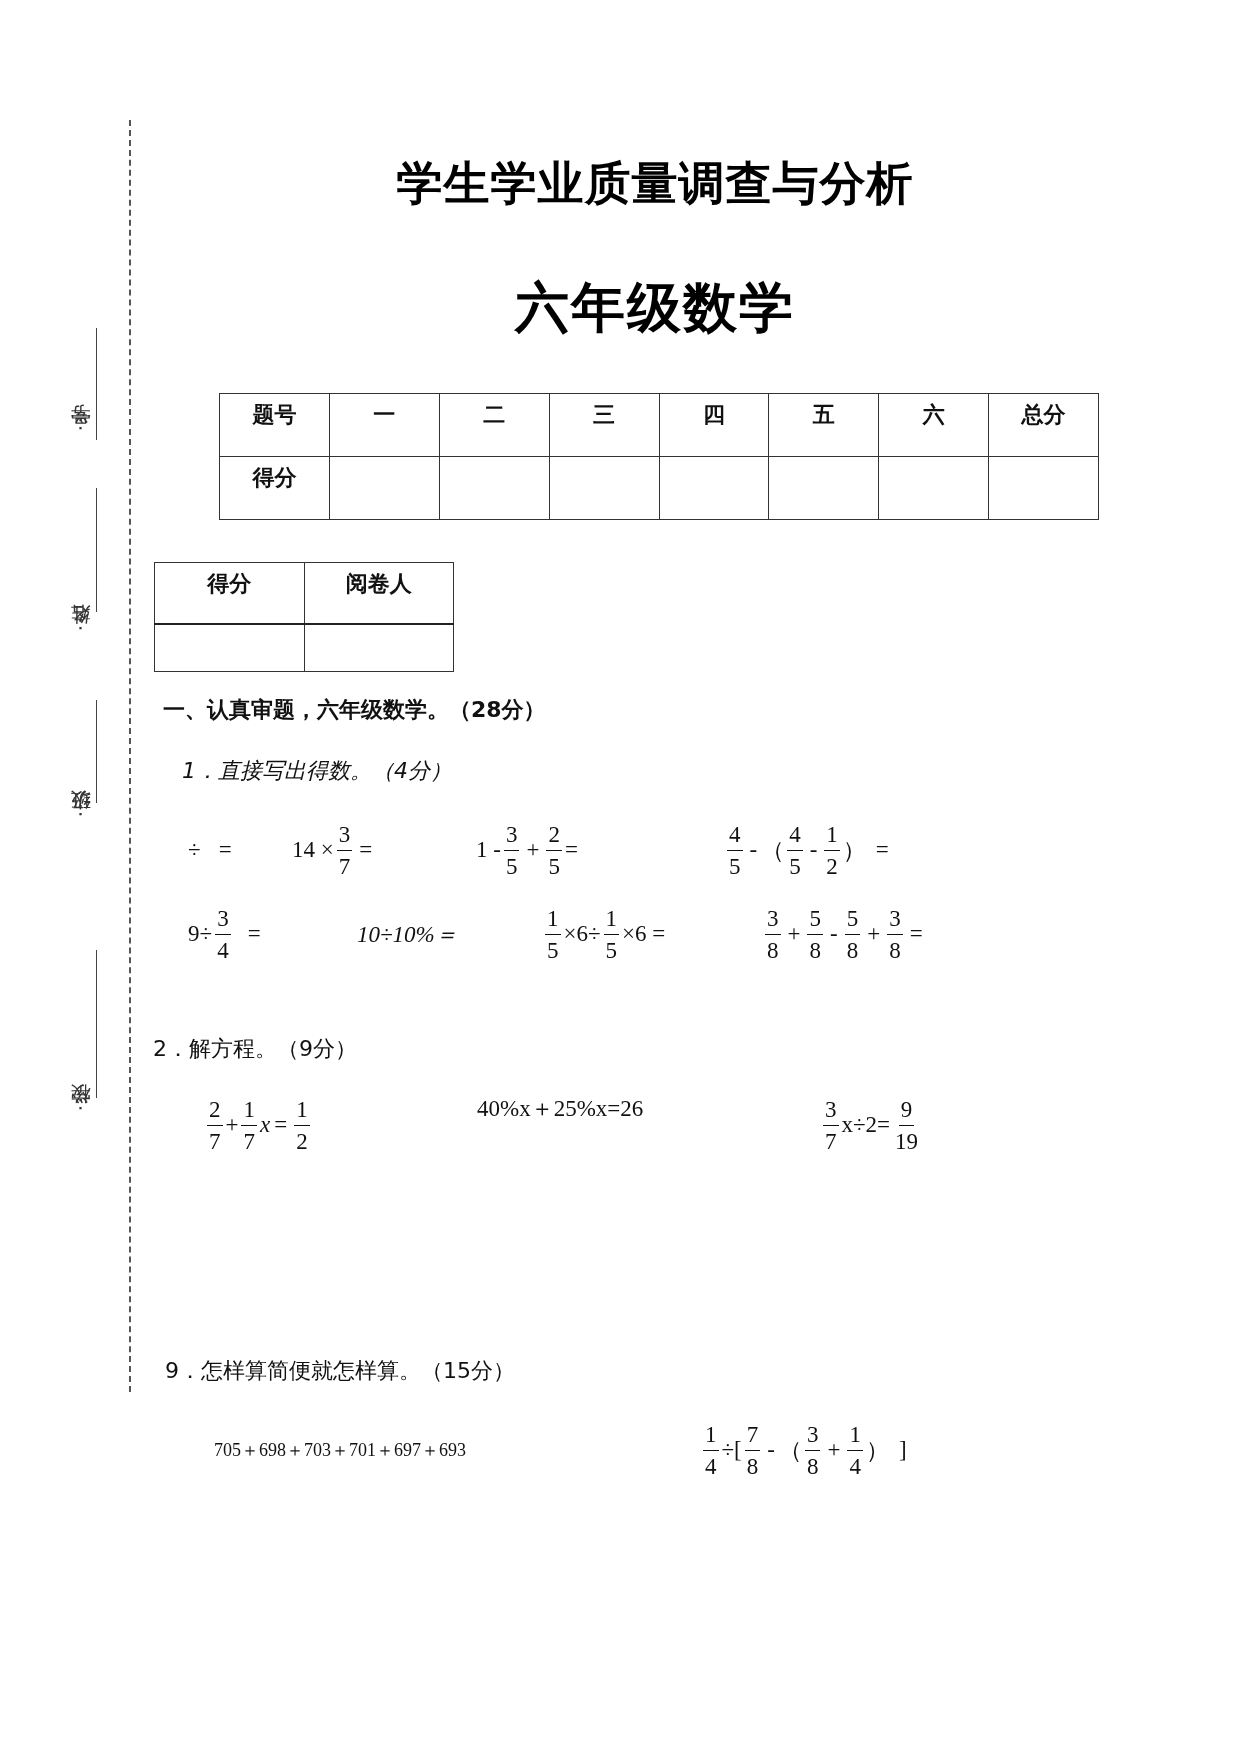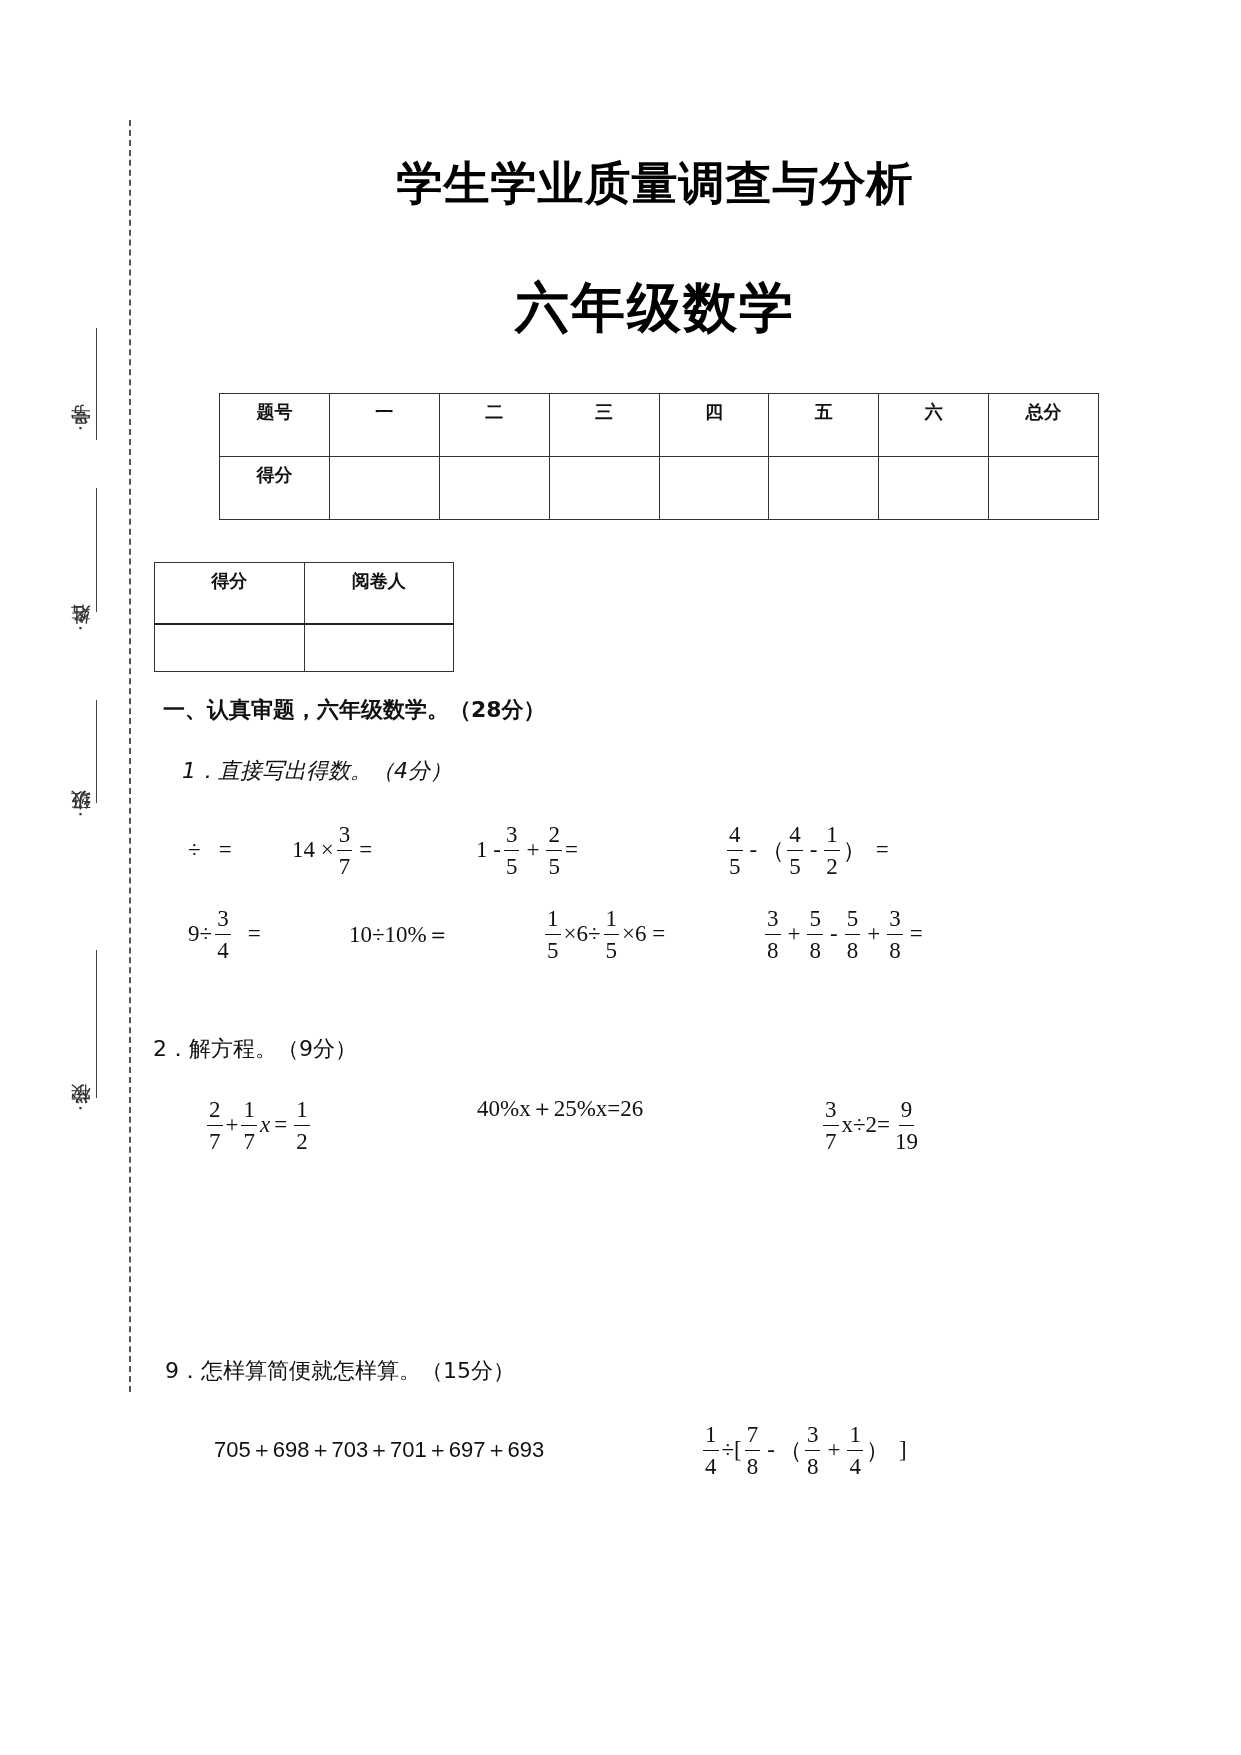--- a/index.html
+++ b/index.html
@@ -14,39 +14,39 @@
                 writing-mode: vertical-rl; transform: rotate(180deg); text-align: center; }
     .margin-field .blank { position: absolute; left: 30px; width: 0; border-left: 1.5px solid #444; }
 
     .title { position: absolute; left: 0; width: 1310px; text-align: center;
              font-family: "DejaVu Sans", sans-serif; font-weight: bold; color: #000; }
     .title.t1 { top: 153px; font-size: 46px; letter-spacing: 1px; }
     .title.t2 { top: 272px; font-size: 54px; letter-spacing: 2px; }
 
     table { border-collapse: collapse; position: absolute; }
     td { border: 1px solid #333; text-align: center; vertical-align: top;
-         font-family: "DejaVu Sans", sans-serif; font-size: 18px; font-weight: bold; padding: 6px 0 0 0; }
+         font-family: "DejaVu Sans", sans-serif; font-size: 22px; font-weight: bold; padding: 6px 0 0 0; }
     .score-table { left: 219px; top: 393px; width: 880px; }
     .score-table td { width: 110px; height: 56px; }
     .score-table tr:first-child td { height: 56px; }
     .grader-table { left: 154px; top: 562px; width: 300px; }
     .grader-table td { width: 150px; height: 54px; }
     .grader-table tr:nth-child(2) td { height: 40px; border-top: 2px solid #222; }
 
     .heading { position: absolute; font-family: "DejaVu Sans", sans-serif; font-size: 22px; color: #111; }
     .heading.bold { font-weight: bold; }
 
     .expr { position: absolute; font-family: "Liberation Serif", serif; font-size: 23px;
             display: flex; align-items: center; white-space: nowrap; color: #111; }
     .frac { display: inline-flex; flex-direction: column; align-items: center; margin: 0 3px;
             line-height: 1; }
     .frac .n { padding: 0 2px 4px 2px; border-bottom: 1.5px solid #111; }
     .frac .d { padding: 4px 2px 0 2px; }
     .op { margin: 0 4px; }
-    .mono { font-family: Liberation Sans, sans-serif; font-size: 22px; }
+    .mono { font-family: Liberation Serif, serif; font-size: 18px; }
   </style>
 </head>
 <body>
 
 <div class="cut-line"></div>
 
 <div class="margin-field">
   <div class="blank" style="top:328px;height:112px;"></div>
   <div class="label" style="top:420px;">学号：</div>
 </div>
@@ -158,21 +158,21 @@
 
 <div class="expr" style="left:188px;top:902px;height:64px;">
   <span>9÷</span>
   <span class="frac">
       <span class="n">3</span>
       <span class="d">4</span>
     </span>
   <span class="op" style="margin-left:14px;">=</span>
 </div>
 
-<div class="expr" style="left:349px;top:902px;height:64px;">
+<div class="expr" style="left:357px;top:902px;height:64px;font-style:italic;">
   <span>10÷10%＝</span>
 </div>
 
 <div class="expr" style="left:542px;top:902px;height:64px;">
   <span class="frac">
       <span class="n">1</span>
       <span class="d">5</span>
     </span>
   <span>×6÷</span>
   <span class="frac">

